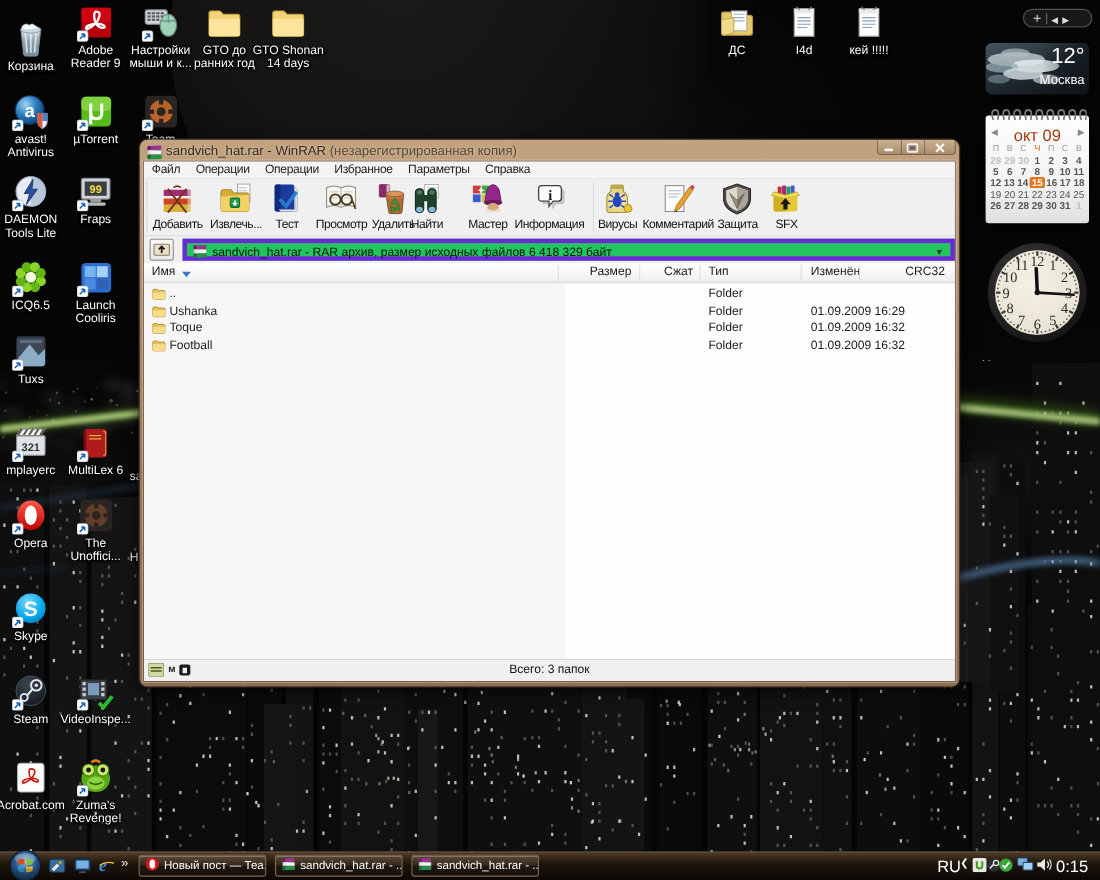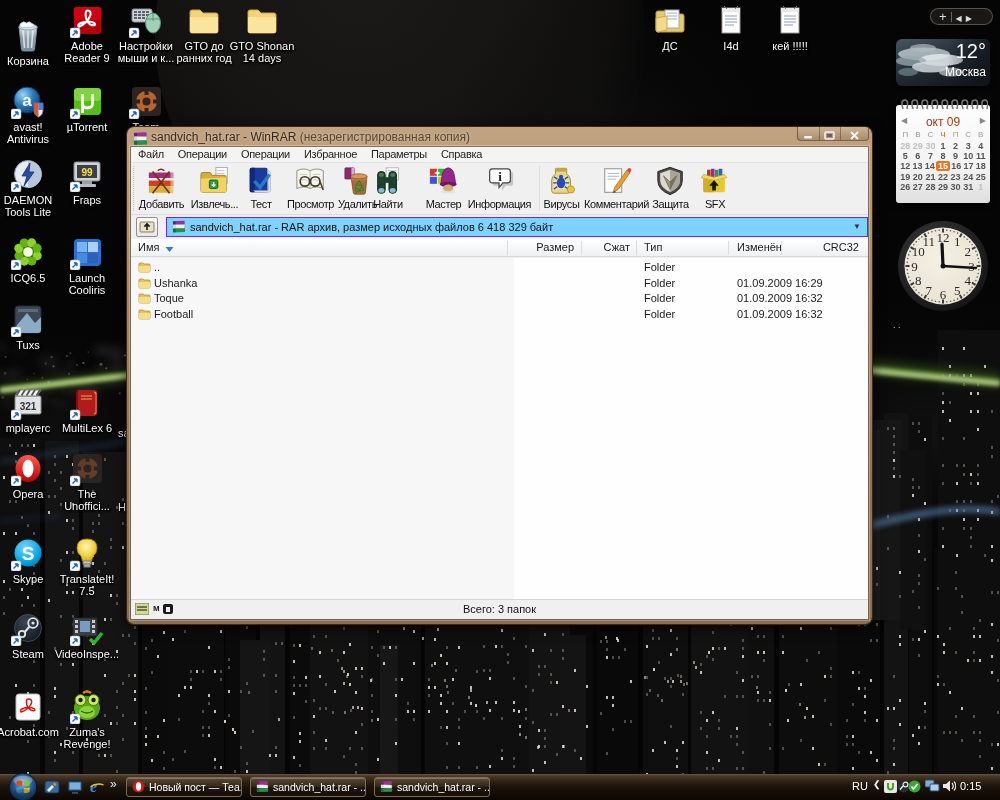--- a/index.html
+++ b/index.html
@@ -22,22 +22,22 @@
  font-size:11px;letter-spacing:-.3px;color:#222;border-bottom:1px solid #e2e2e2}
 .mbar span{display:inline-block;padding:1px 7px 0 7px}
 .tbar{position:absolute;left:0;top:16px;right:0;height:52px;background:#f0f0f0;
  border-bottom:1px solid #dcdcdc}
 .tbtn{position:absolute;top:2px;text-align:center;font-size:11px;letter-spacing:-.4px;color:#111}
 .tbtn svg{display:block;margin:0 auto}
 .tbtn .tl{margin-top:1px;white-space:nowrap}
 .arow{position:absolute;left:0;top:68px;right:0;height:24px;background:#f0f0f0}
 .upbtn{position:absolute;left:5px;top:2px;width:22px;height:20px;
  background:linear-gradient(#fdfdfd,#e8e8e8);border:1px solid #8e8e8e;border-radius:2px}
-.combo{position:absolute;left:35px;top:2px;width:702px;height:20px;background:#7dd3fc;
- border:1px solid #6d28d9;font-size:11px;color:#111;line-height:18px}
+.combo{position:absolute;left:35px;top:2px;width:702px;height:20px;background:#22c55e;
+ border:4px solid #6d28d9;font-size:11px;color:#111;line-height:18px}
 .hdr{position:absolute;left:0;top:92px;right:0;height:18px;
  background:linear-gradient(#ffffff,#f5f6f7 60%,#eef0f1);
  border-bottom:1px solid #d8d8d8;font-size:11px;color:#1a1a1a}
 .hdr .hc{position:absolute;top:2px}
 .hsep{position:absolute;top:2px;width:1px;height:14px;background:#ddd}
 .list{position:absolute;left:0;top:111px;right:0;bottom:20px;background:#f7f7f7}
 .list .rpane{position:absolute;left:383px;top:0;right:0;bottom:0;background:#fefefe}
 .row{position:absolute;left:0;height:16px;font-size:11px;color:#1a1a1a;width:100%}
 .row .nm{position:absolute;left:23px;top:1px}
 .row .ty{position:absolute;left:513px;top:1px}
@@ -46,21 +46,21 @@
 .sbar{position:absolute;left:0;bottom:0;right:0;height:20px;background:#f0f0f0;
  border-top:1px solid #d5d5d5;font-size:11px;color:#111}
 
 #tb{position:absolute;left:0;top:774px;width:1000px;height:26px;
  background:linear-gradient(#6b5741 0,#4a3827 2px,#2c2014 8px,#1b130b 13px,#140d07 20px,#0a0604);}
 .tsk{position:absolute;top:3px;height:20px;border:1px solid #7d6a55;border-radius:3px;
  background:linear-gradient(#5c4a35,#33271a 48%,#1f1610 52%,#171009);
  color:#fff;font-size:10.5px;line-height:18px;white-space:nowrap;overflow:hidden;
  box-shadow:inset 0 1px 0 rgba(255,255,255,.25)}
 .tsk .ti{display:inline-block;vertical-align:-2px;margin:0 4px 0 5px}
-.tray{color:#fff;font-size:11px}
+.tray{color:#fff;font-size:15px}
 </style></head><body>
 <div id="root">
     <svg class="abs" style="left:0;top:0" width="1000" height="800" viewBox="0 0 1000 800">
       <rect width="1000" height="800" fill="#050505"></rect>
       <radialGradient id="moon" cx="42%" cy="38%" r="60%">
         <stop offset="0%" stop-color="#1d1c1b"></stop>
         <stop offset="60%" stop-color="#171615"></stop>
         <stop offset="88%" stop-color="#100f0e"></stop>
         <stop offset="100%" stop-color="#070707"></stop>
       </radialGradient>
@@ -555,42 +555,20 @@
         <text x="17" y="23" font-size="19" font-weight="bold" fill="#fff" text-anchor="middle" font-family="Liberation Sans">S</text>
         <g>
           <rect x="0" y="24" width="10" height="10" rx="2" fill="#fff" stroke="#9ab0c8" stroke-width=".6"></rect>
           <path d="M2.5 31.5 L7 27 M7 27 L3.8 27 M7 27 L7 30.2" stroke="#1e62b5" stroke-width="1.4" fill="none"></path>
         </g>
       </svg>
       <div class="cap">
         <div>Skype</div>
       </div>
     </div>
-    <div class="ic" style="left:55px;top:537px;width:64px">
-      <svg width="34" height="34" viewBox="0 0 34 34">
-        <defs>
-          <radialGradient id="blg" cx="45%" cy="35%" r="70%">
-            <stop offset="0" stop-color="#fdf6c0"></stop>
-            <stop offset=".6" stop-color="#f2d23a"></stop>
-            <stop offset="1" stop-color="#cfa718"></stop>
-          </radialGradient>
-        </defs>
-        <path d="M17 2 q10 0 10 9 q0 5-4 8 l-1.5 5 h-9 L11 19 q-4-3-4-8 q0-9 10-9z" fill="url(#blg)" stroke="#b08a10" stroke-width=".8"></path>
-        <rect x="13" y="24" width="8" height="3" fill="#c0c4c8" stroke="#888"></rect>
-        <rect x="14" y="27" width="6" height="3" fill="#a8acb0" stroke="#888"></rect>
-        <g>
-          <rect x="0" y="24" width="10" height="10" rx="2" fill="#fff" stroke="#9ab0c8" stroke-width=".6"></rect>
-          <path d="M2.5 31.5 L7 27 M7 27 L3.8 27 M7 27 L7 30.2" stroke="#1e62b5" stroke-width="1.4" fill="none"></path>
-        </g>
-      </svg>
-      <div class="cap">
-        <div>TranslateIt!</div>
-        <div>7.5</div>
-      </div>
-    </div>
     <div class="ic" style="left:-1px;top:612px;width:58px">
       <svg width="34" height="34" viewBox="0 0 34 34">
         <defs>
           <radialGradient id="stg" cx="40%" cy="30%" r="80%">
             <stop offset="0" stop-color="#3a4652"></stop>
             <stop offset="1" stop-color="#10161c"></stop>
           </radialGradient>
         </defs>
         <circle cx="17" cy="16" r="13.5" fill="url(#stg)" stroke="#4a5662" stroke-width=".8"></circle>
         <circle cx="22" cy="11" r="4.8" fill="none" stroke="#dfe5ea" stroke-width="1.8"></circle>
@@ -713,21 +691,21 @@
         <path d="M5 11 q-3-9 2-9 q4 0 2 9" fill="none" stroke="#777" stroke-width="1.6"></path>
         <path d="M15 11 q-3-9 2-9 q4 0 2 9" fill="none" stroke="#777" stroke-width="1.6"></path>
         <path d="M25 11 q-3-9 2-9 q4 0 2 9" fill="none" stroke="#777" stroke-width="1.6"></path>
         <path d="M35 11 q-3-9 2-9 q4 0 2 9" fill="none" stroke="#777" stroke-width="1.6"></path>
         <path d="M45 11 q-3-9 2-9 q4 0 2 9" fill="none" stroke="#777" stroke-width="1.6"></path>
         <path d="M55 11 q-3-9 2-9 q4 0 2 9" fill="none" stroke="#777" stroke-width="1.6"></path>
         <path d="M65 11 q-3-9 2-9 q4 0 2 9" fill="none" stroke="#777" stroke-width="1.6"></path>
         <path d="M75 11 q-3-9 2-9 q4 0 2 9" fill="none" stroke="#777" stroke-width="1.6"></path>
         <path d="M85 11 q-3-9 2-9 q4 0 2 9" fill="none" stroke="#777" stroke-width="1.6"></path>
       </svg>
-      <div class="abs" style="left:0;top:17px;width:94px;text-align:center;font-size:12px;color:#a33b10">окт 09</div>
+      <div class="abs" style="left:0;top:17px;width:94px;text-align:center;font-size:15px;color:#a33b10">окт 09</div>
       <div class="abs" style="left:5px;top:18px;color:#888;font-size:8px">◀</div>
       <div class="abs" style="right:4px;top:18px;color:#888;font-size:8px">▶</div>
       <div class="abs" style="left:3px;top:32px;width:88px;display:flex;font-size:8px;color:#999">
         <div style="flex:1;text-align:center;color:#999">П</div>
         <div style="flex:1;text-align:center;color:#999">В</div>
         <div style="flex:1;text-align:center;color:#999">С</div>
         <div style="flex:1;text-align:center;color:#c86010">Ч</div>
         <div style="flex:1;text-align:center;color:#999">П</div>
         <div style="flex:1;text-align:center;color:#999">С</div>
         <div style="flex:1;text-align:center;color:#999">В</div>
@@ -752,21 +730,21 @@
       </div>
       <div class="abs" style="left:3px;top:63px;width:88px;display:flex;font-size:9px;font-weight:bold;color:#555">
         <div style="flex:1;text-align:center;color:#555">12</div>
         <div style="flex:1;text-align:center;color:#555">13</div>
         <div style="flex:1;text-align:center;color:#555">14</div>
         <div style="flex:1;text-align:center"><span style="background:#e8741a;color:#fff;padding:0 2px;border-radius:2px">15</span></div>
         <div style="flex:1;text-align:center;color:#555">16</div>
         <div style="flex:1;text-align:center;color:#555">17</div>
         <div style="flex:1;text-align:center;color:#555">18</div>
       </div>
-      <div class="abs" style="left:3px;top:74px;width:88px;display:flex;font-size:9px;font-weight:bold;color:#555">
+      <div class="abs" style="left:3px;top:74px;width:88px;display:flex;font-size:9px;font-weight:normal;color:#555">
         <div style="flex:1;text-align:center;color:#555">19</div>
         <div style="flex:1;text-align:center;color:#555">20</div>
         <div style="flex:1;text-align:center;color:#555">21</div>
         <div style="flex:1;text-align:center;color:#555">22</div>
         <div style="flex:1;text-align:center;color:#555">23</div>
         <div style="flex:1;text-align:center;color:#555">24</div>
         <div style="flex:1;text-align:center;color:#555">25</div>
       </div>
       <div class="abs" style="left:3px;top:84px;width:88px;display:flex;font-size:9px;font-weight:bold;color:#555">
         <div style="flex:1;text-align:center;color:#555">26</div>

